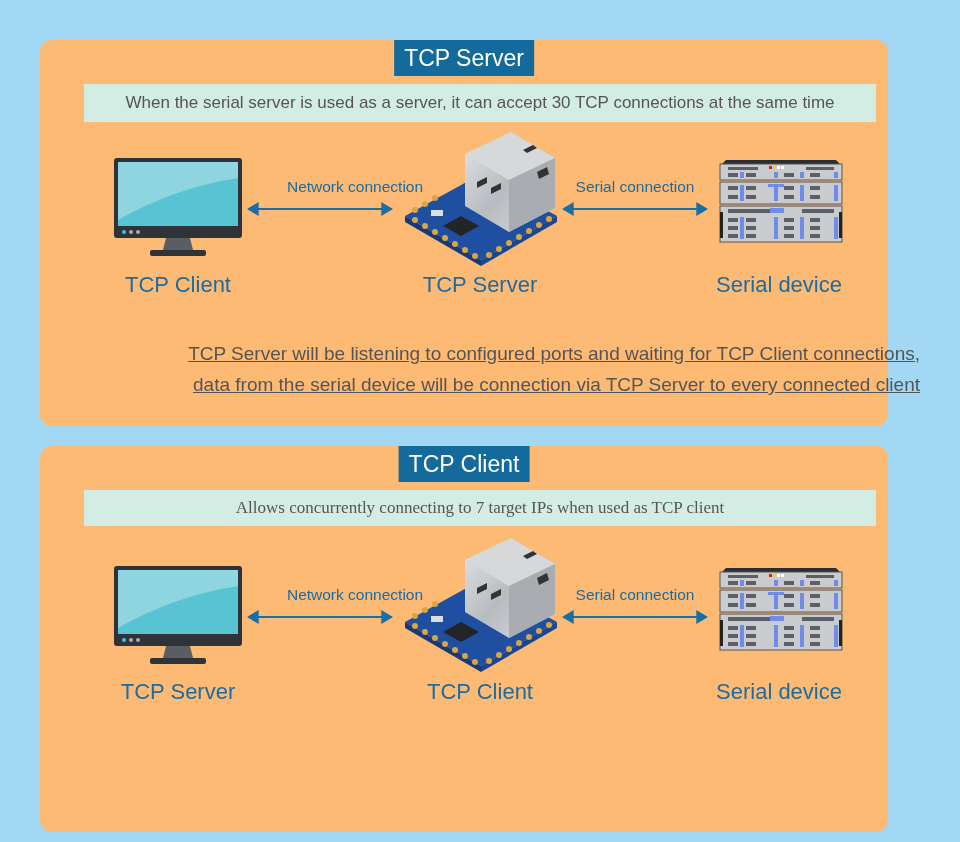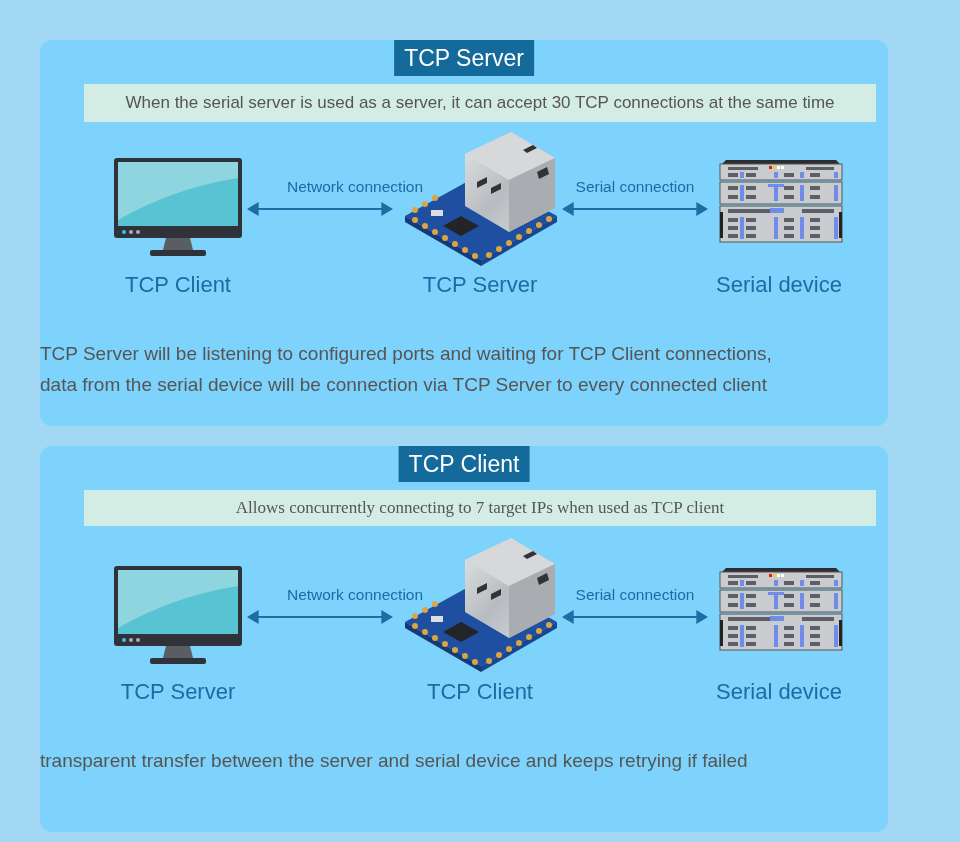--- a/index.html
+++ b/index.html
@@ -1,28 +1,28 @@
 <!DOCTYPE html>
 <html><head>
 <meta charset="utf-8">
 <style>
   html, body { margin:0; padding:0; }
   body { width:960px; height:842px; background:#a2d8f3; position:relative; overflow:hidden;
          font-family:"Liberation Sans", "DejaVu Sans", sans-serif; }
-  .panel { position:absolute; left:40px; width:848px; background:#7dd3fc; border-radius:12px; }
+  .panel { position:absolute; left:40px; width:848px; background:#fdba74; border-radius:12px; }
   #panel1 { top:40px; height:386px; }
   #panel2 { top:446px; height:386px; }
   .title-badge { position:absolute; left:50%; transform:translateX(-50%); top:0px; height:36px;
                  background:#136a9b; color:#fff; font-size:23px; line-height:36px; padding:0 10px; white-space:nowrap; }
   .subtitle-bar { position:absolute; left:44px; width:792px; top:44px; height:38px; background:#d3ede4;
                   color:#555; font-size:17px; line-height:38px; text-align:center; white-space:nowrap; }
   .node-label { position:absolute; color:#1b6ca2; font-size:22px; white-space:nowrap; transform:translateX(-50%); }
   .conn-label { position:absolute; color:#1b6ca2; font-size:15.5px; white-space:nowrap; transform:translateX(-50%); }
   .arrow { position:absolute; height:16px; }
-  .desc { position:absolute; left:0; width:880px; text-align:left; color:#555; font-size:19px; line-height:31px; }
+  .desc { position:absolute; left:0; width:880px; text-align:right; color:#555; font-size:19px; line-height:31px;text-decoration:underline; }
   .icon { position:absolute; }
 </style>
 </head>
 <body>
 
 <svg width="0" height="0" style="position:absolute">
   <defs>
     <linearGradient id="metal" x1="0" y1="0" x2="1" y2="1">
       <stop offset="0" stop-color="#e4e6e8"></stop>
       <stop offset="0.5" stop-color="#b8bcc0"></stop>
@@ -193,15 +193,14 @@
   <div class="conn-label" style="left:595px; top:140px;">Serial connection</div>
   <svg class="arrow" style="left:522px; top:163px; width:146px;">
       <use href="#sym-arrow"></use>
     </svg>
 
   <div class="node-label" style="left:138px; top:233px;">TCP Server</div>
   <div class="node-label" style="left:440px; top:233px;">TCP Client</div>
   <div class="node-label" style="left:739px; top:233px;">Serial device</div>
 
   <div class="desc" style="top:299px;">
-    <div>transparent transfer between the server and serial device and keeps retrying if failed</div>
   </div>
 </div>
 
 </body></html>

